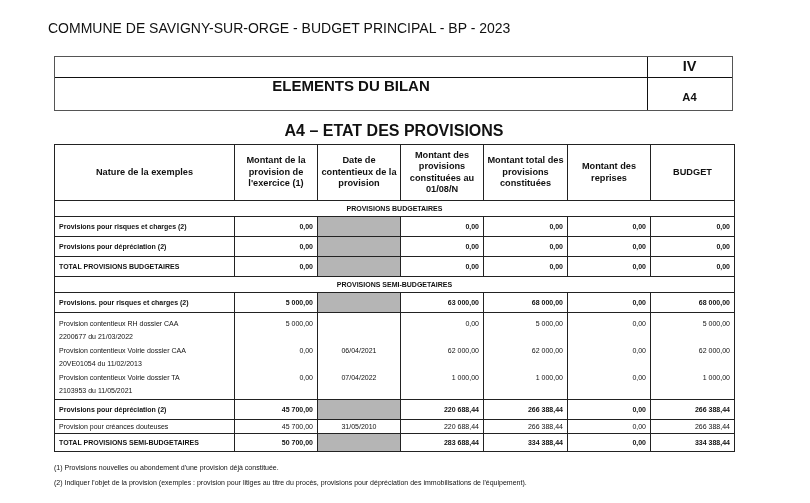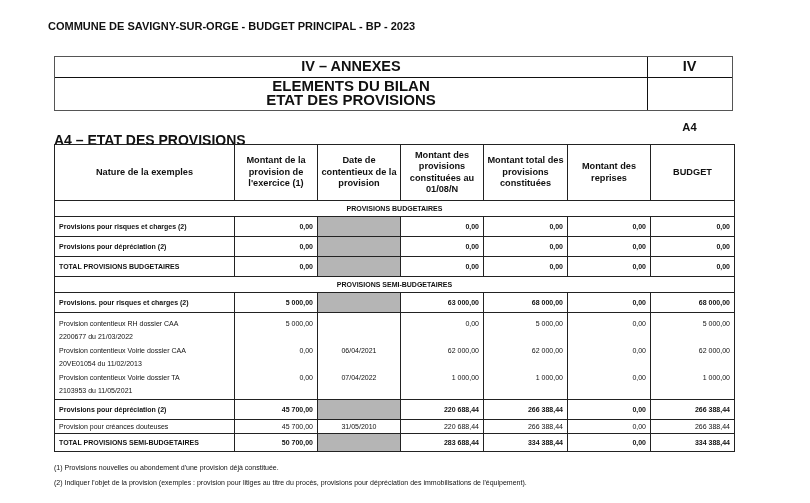--- a/index.html
+++ b/index.html
@@ -1,29 +1,29 @@
 <!DOCTYPE html>
 <html><head>
 <meta charset="utf-8">
 <style>
   html, body { margin:0; padding:0; background:#fff; }
   body { width:810px; height:503px; position:relative; overflow:hidden;
          font-family:"Liberation Sans", sans-serif; color:#111; }
-  .doc-header { position:absolute; left:48px; top:20px; font-size:11px; font-weight:bold; letter-spacing:0; }
+  .doc-header { position:absolute; left:48px; top:20px; font-size:14px; font-weight:normal; letter-spacing:0; }
   .annex-box { position:absolute; left:54px; top:56px; width:679px; height:55px;
                border:1.5px solid #555; box-sizing:border-box; }
   .annex-box .row1 { position:absolute; left:0; top:0; right:0; height:20px; border-bottom:1.2px solid #111; }
   .annex-box .row2 { position:absolute; left:0; top:20px; right:0; bottom:0; }
   .annex-box .vline { position:absolute; left:592px; top:0; bottom:0; border-left:1.2px solid #111; }
   .annex-title { position:absolute; left:0; width:592px; top:1px; text-align:center; font-size:14.5px; font-weight:bold; }
   .annex-code { position:absolute; left:592px; right:0; top:1px; text-align:center; font-size:14.5px; font-weight:bold; }
   .annex-sub { position:absolute; left:0; width:592px; top:2px; text-align:center; font-size:15px; font-weight:bold; line-height:13.5px; }
-  .annex-subcode { position:absolute; left:592px; right:0; top:14px; text-align:center; font-size:11.2px; font-weight:bold;margin-top:30px; }
-
-  .table-title { position:absolute; left:54px; width:680px; top:132px; text-align:left; font-size:14px; font-weight:bold; }
+  .annex-subcode { position:absolute; left:592px; right:0; top:14px; text-align:center; font-size:11.2px; font-weight:bold; }
+
+  .table-title { position:absolute; left:54px; width:680px; top:122px; text-align:center; font-size:16px; font-weight:bold; }
 
   table.prov { position:absolute; left:54px; top:144px; width:680px; border-collapse:collapse; table-layout:fixed; }
   table.prov td, table.prov th { border:1.2px solid #222; padding:0 4px; font-size:7px; box-sizing:border-box; }
   table.prov { border:1.8px solid #444; }
   table.prov th { font-size:9.2px; font-weight:bold; text-align:center; line-height:11.5px; height:56px; padding:0 2px; }
   .sec td { font-size:10.5px; font-weight:bold; text-align:center; height:16px; padding:0; line-height:14px; }
   td.num { text-align:right; padding-right:8px; }
   td.ctr { text-align:center; }
   td.gray { background:#b5b5b5; }
   tr.r20 td { height:20px; }
@@ -36,27 +36,25 @@
 
   .footnote { position:absolute; left:54px; font-size:7px; color:#111; }
 </style>
 </head>
 <body>
 
 <div class="doc-header">COMMUNE DE SAVIGNY-SUR-ORGE - BUDGET PRINCIPAL - BP - 2023</div>
 
 <div class="annex-box">
   <div class="row1">
-    <div class="annex-title">IV – ANNEXES</div>
     <div class="annex-code">IV</div>
   </div>
   <div class="row2">
     <div class="annex-sub">
       <div>ELEMENTS DU BILAN</div>
-      <div>ETAT DES PROVISIONS</div>
     </div>
     <div class="annex-subcode">A4</div>
   </div>
   <div class="vline"></div>
 </div>
 
 <div class="table-title">A4 – ETAT DES PROVISIONS</div>
 
 <table class="prov">
   <colgroup>

